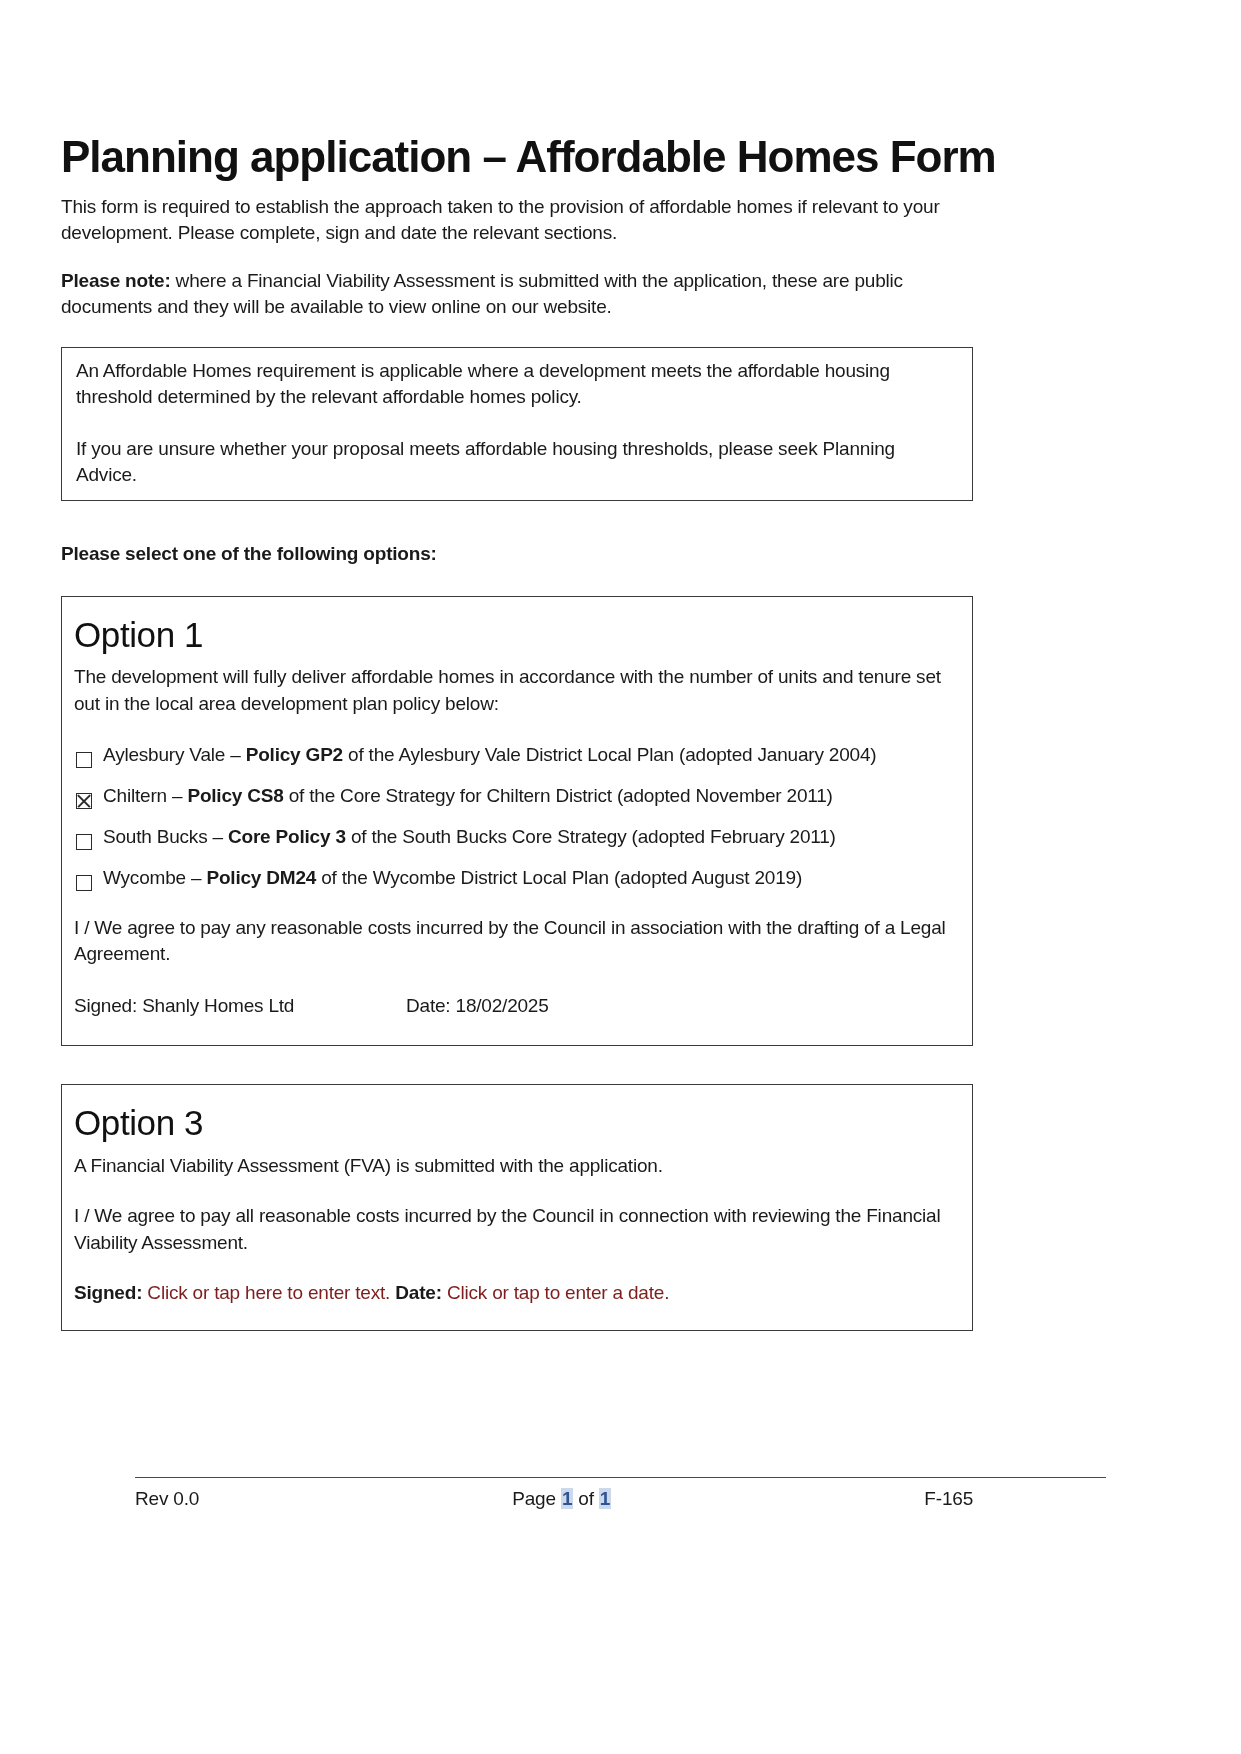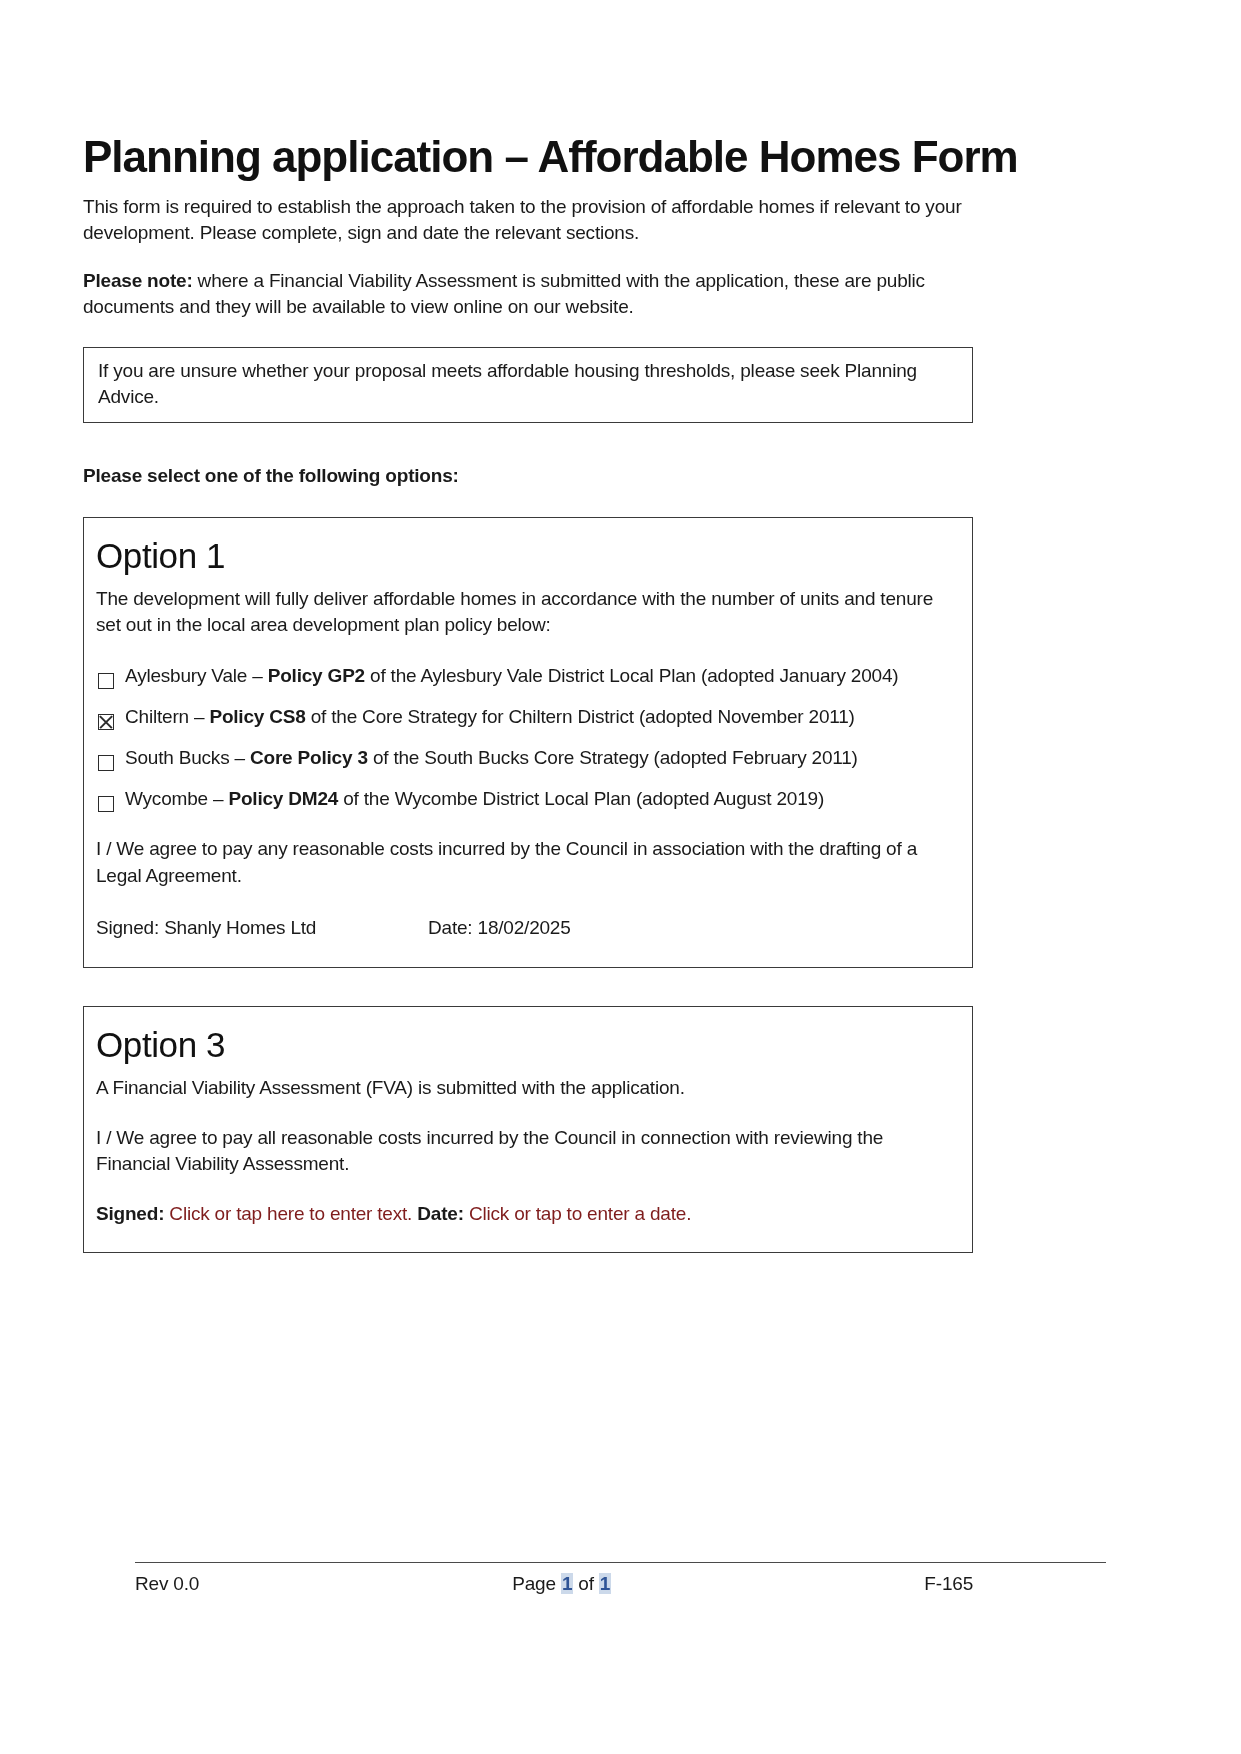--- a/index.html
+++ b/index.html
@@ -7,21 +7,21 @@
   .page {
     position: relative;
     width: 1241px;
     height: 1754px;
     background: #ffffff;
     font-family: "Liberation Sans", sans-serif;
     color: #1a1a1a;
     font-size: 19px;
     line-height: 1.38;
     letter-spacing: -0.2px;
-    padding: 130px 268px 0 83px;
+    padding: 130px 268px 0 61px;
     overflow: hidden;
   }
   h1 {
     margin: 0 0 10px 0;
     width: 960px;
     font-size: 44px;
     line-height: 1.22;
     font-weight: 700;
     letter-spacing: -1px;
     color: #111111;
@@ -100,21 +100,21 @@
 
   .sig-row { display: flex; margin: 0 0 6px 0; }
   .sig-left { width: 332px; flex: 0 0 auto; }
 
   .placeholder { color: #7f1d1d; }
   .sig-line { margin-bottom: 4px !important; }
 
   .footer {
     position: absolute;
     left: 135px;
-    top: 1562px;
+    top: 1477px;
     width: 971px;
     border-top: 1px solid #4a4a4a;
     padding-top: 8px;
   }
   .footer-row {
     width: 838px;
     display: flex;
     justify-content: space-between;
     align-items: baseline;
   }
@@ -130,20 +130,21 @@
 
 <div class="page">
 
   <h1>Planning application – Affordable Homes Form</h1>
 
   <p class="body">This form is required to establish the approach taken to the provision of affordable homes if relevant to your development. Please complete, sign and date the relevant sections.</p>
 
   <p class="body note"><b>Please note:</b><span> where a Financial Viability Assessment is submitted with the application, these are public documents and they will be available to view online on our website.</span></p>
 
   <div class="info-box">
+    <p class="body">An Affordable Homes requirement is applicable where a development meets the affordable housing threshold determined by the relevant affordable homes policy.</p>
     <p class="body last">If you are unsure whether your proposal meets affordable housing thresholds, please seek Planning Advice.</p>
   </div>
 
 
 
   <p class="label options-heading">Please select one of the following options:</p>
 
   <div class="option-box">
     <h2>Option 1</h2>
     <p class="body">The development will fully deliver affordable homes in accordance with the number of units and tenure set out in the local area development plan policy below:</p>

